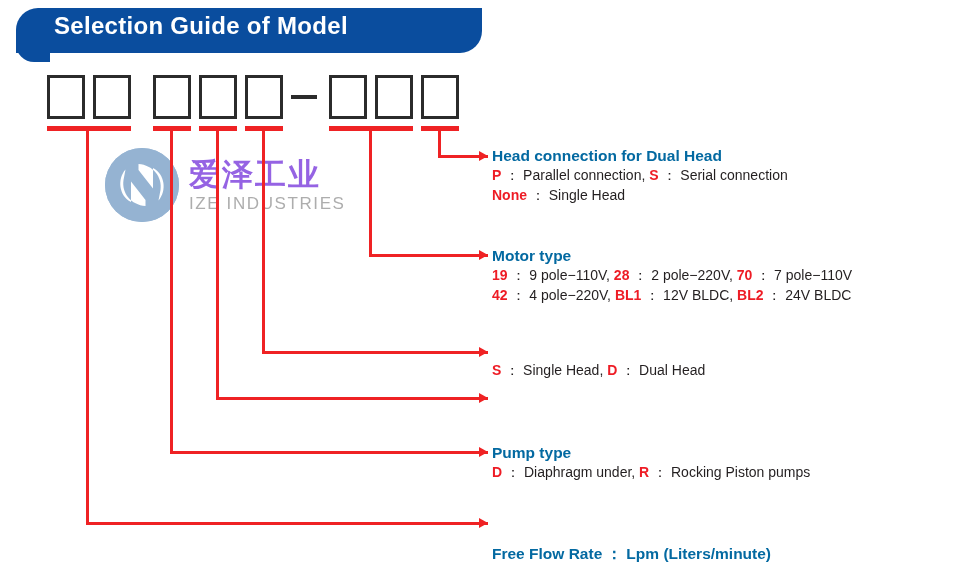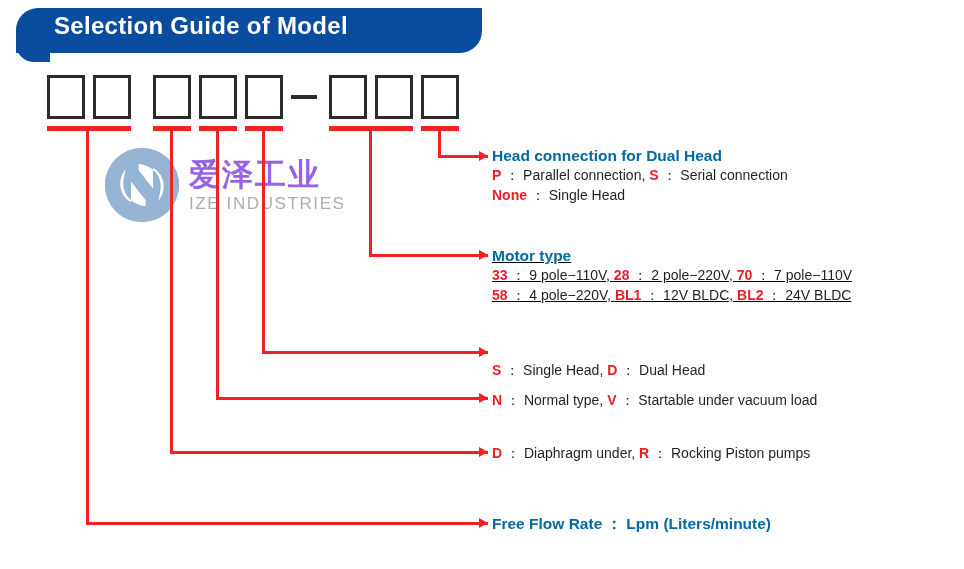--- a/index.html
+++ b/index.html
@@ -195,43 +195,39 @@
   <div class="arrowhead" style="left:479px;top:518px;"></div>
 
   <div class="txtblock" style="top:146px;">
     <div class="head">Head connection for Dual Head</div>
     <div class="lines">
         <div class="line"><span class="k">P</span><span class="colon"> ： Parallel connection, </span><span class="k">S</span><span class="colon"> ： Serial connection</span></div>
         <div class="line"><span class="k">None</span><span class="colon"> ： Single Head</span></div>
       </div>
   </div>
 
-  <div class="txtblock" style="top:246px;text-decoration:underline;">
+  <div class="txtblock" style="top:246px;">
     <div class="head">Motor type</div>
     <div class="lines">
-        <div class="line"><span class="k">33</span><span class="colon"> ： 9 pole−110V, </span><span class="k">28</span><span class="colon"> ： 2 pole−220V, </span><span class="k">70</span><span class="colon"> ： 7 pole−110V</span></div>
-        <div class="line"><span class="k">58</span><span class="colon"> ： 4 pole−220V, </span><span class="k">BL1</span><span class="colon"> ： 12V BLDC,  </span><span class="k">BL2</span><span class="colon"> ： 24V BLDC</span></div>
+        <div class="line"><span class="k">19</span><span class="colon"> ： 9 pole−110V, </span><span class="k">28</span><span class="colon"> ： 2 pole−220V, </span><span class="k">70</span><span class="colon"> ： 7 pole−110V</span></div>
+        <div class="line"><span class="k">42</span><span class="colon"> ： 4 pole−220V, </span><span class="k">BL1</span><span class="colon"> ： 12V BLDC,  </span><span class="k">BL2</span><span class="colon"> ： 24V BLDC</span></div>
       </div>
   </div>
 
   <div class="txtblock" style="top:344px;margin-top:16px;">
     <div class="lines">
         <div class="line"><span class="k">S</span><span class="colon"> ： Single Head, </span><span class="k">D</span><span class="colon"> ： Dual Head</span></div>
       </div>
   </div>
 
-  <div class="txtblock" style="top:390px;">
-    <div class="lines">
-        <div class="line"><span class="k">N</span><span class="colon"> ： Normal type, </span><span class="k">V</span><span class="colon"> ： Startable under vacuum load</span></div>
-      </div>
-  </div>
 
   <div class="txtblock" style="top:443px;">
+    <div class="head">Pump type</div>
     <div class="lines">
         <div class="line"><span class="k">D</span><span class="colon"> ： Diaphragm under, </span><span class="k">R</span><span class="colon"> ： Rocking Piston pumps</span></div>
       </div>
   </div>
 
-  <div class="txtblock" style="top:514px;">
+  <div class="txtblock" style="top:544px;">
     <div class="head">Free Flow Rate ： Lpm (Liters/minute)</div>
   </div>
 
 </div>
 
 </body></html>

